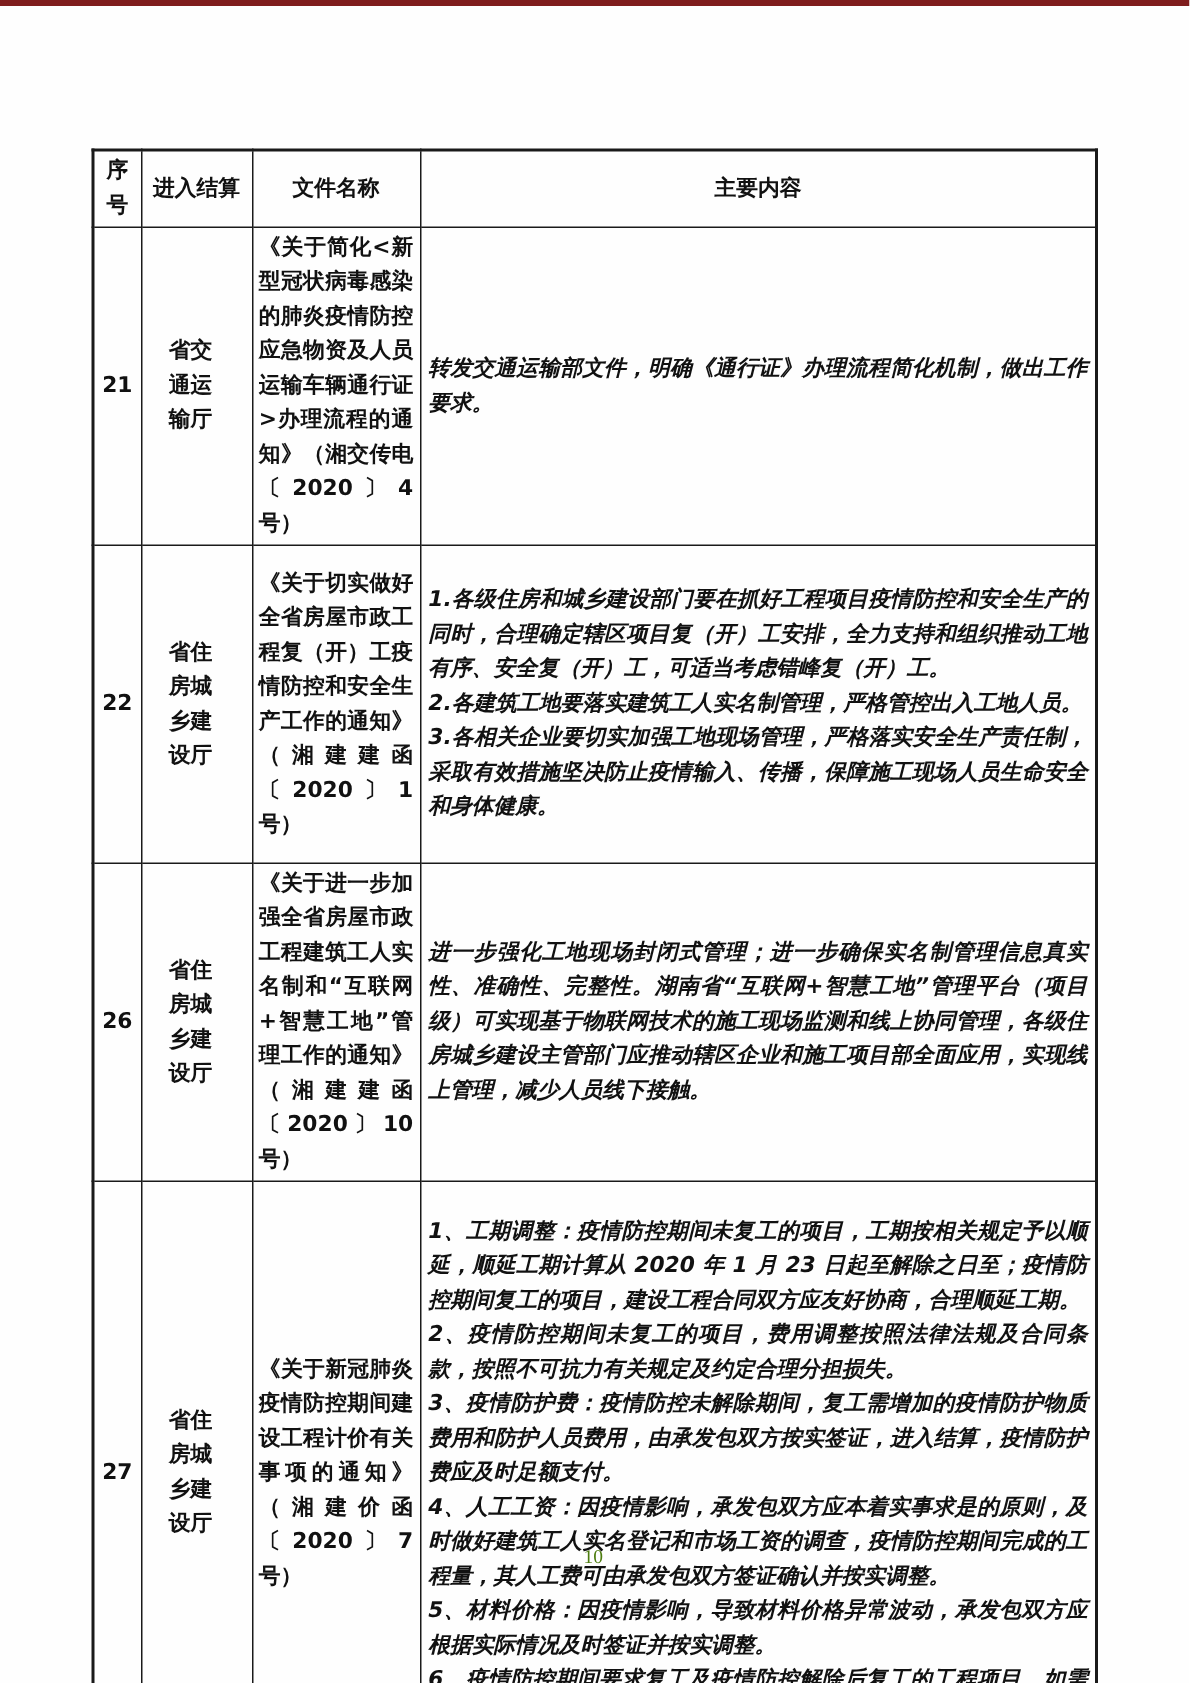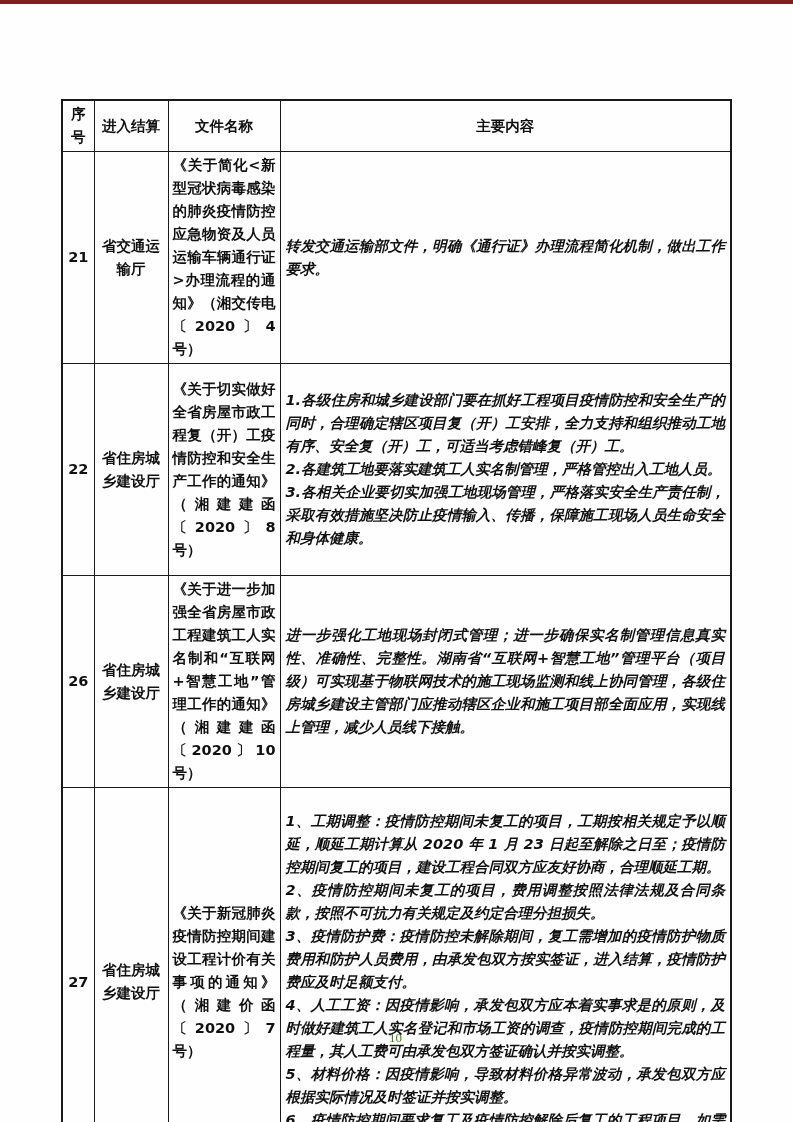--- a/index.html
+++ b/index.html
@@ -36,21 +36,21 @@
   col.w-agency { width: 74px; }
   col.w-doc { width: 112px; }
   col.w-content { width: 451px; }
   tr.hdr { height: 46px; }
   tr.r0 { height: 136px; }
   tr.r1 { height: 212px; }
   tr.r2 { height: 140px; }
   tr.r3 { height: 390px; }
   th { text-align: center; padding: 2px; }
   td.c-no { text-align: center; }
-  td.c-agency { text-align: center; padding: 2px 2px; }
+  td.c-agency { text-align: left; padding: 2px 18px; }
   td.c-doc { text-align: justify; padding: 2px 4px; }
   td.c-content {
     text-align: justify;
     padding: 3px 5px;
     white-space: pre-line;
     font-style: italic;
   }
   .page-number {
     position: absolute;
     left: 61px; top: 1026px;
@@ -84,21 +84,21 @@
     <tbody>
       <tr class="r0">
         <td class="c-no">21</td>
         <td class="c-agency">省交通运输厅</td>
         <td class="c-doc">《关于简化&lt;新型冠状病毒感染的肺炎疫情防控应急物资及人员运输车辆通行证&gt;办理流程的通知》（湘交传电〔2020〕4 号）</td>
         <td class="c-content">转发交通运输部文件，明确《通行证》办理流程简化机制，做出工作要求。</td>
       </tr>
       <tr class="r1">
         <td class="c-no">22</td>
         <td class="c-agency">省住房城乡建设厅</td>
-        <td class="c-doc">《关于切实做好全省房屋市政工程复（开）工疫情防控和安全生产工作的通知》（湘建建函〔2020〕8 号）</td>
+        <td class="c-doc">《关于切实做好全省房屋市政工程复（开）工疫情防控和安全生产工作的通知》（湘建建函〔2020〕1 号）</td>
         <td class="c-content">1.各级住房和城乡建设部门要在抓好工程项目疫情防控和安全生产的同时，合理确定辖区项目复（开）工安排，全力支持和组织推动工地有序、安全复（开）工，可适当考虑错峰复（开）工。
 2.各建筑工地要落实建筑工人实名制管理，严格管控出入工地人员。
 3.各相关企业要切实加强工地现场管理，严格落实安全生产责任制，采取有效措施坚决防止疫情输入、传播，保障施工现场人员生命安全和身体健康。</td>
       </tr>
       <tr class="r2">
         <td class="c-no">26</td>
         <td class="c-agency">省住房城乡建设厅</td>
         <td class="c-doc">《关于进一步加强全省房屋市政工程建筑工人实名制和“互联网+智慧工地”管理工作的通知》（湘建建函〔2020〕10 号）</td>
         <td class="c-content">进一步强化工地现场封闭式管理；进一步确保实名制管理信息真实性、准确性、完整性。湖南省“互联网+智慧工地”管理平台（项目级）可实现基于物联网技术的施工现场监测和线上协同管理，各级住房城乡建设主管部门应推动辖区企业和施工项目部全面应用，实现线上管理，减少人员线下接触。</td>
       </tr>

